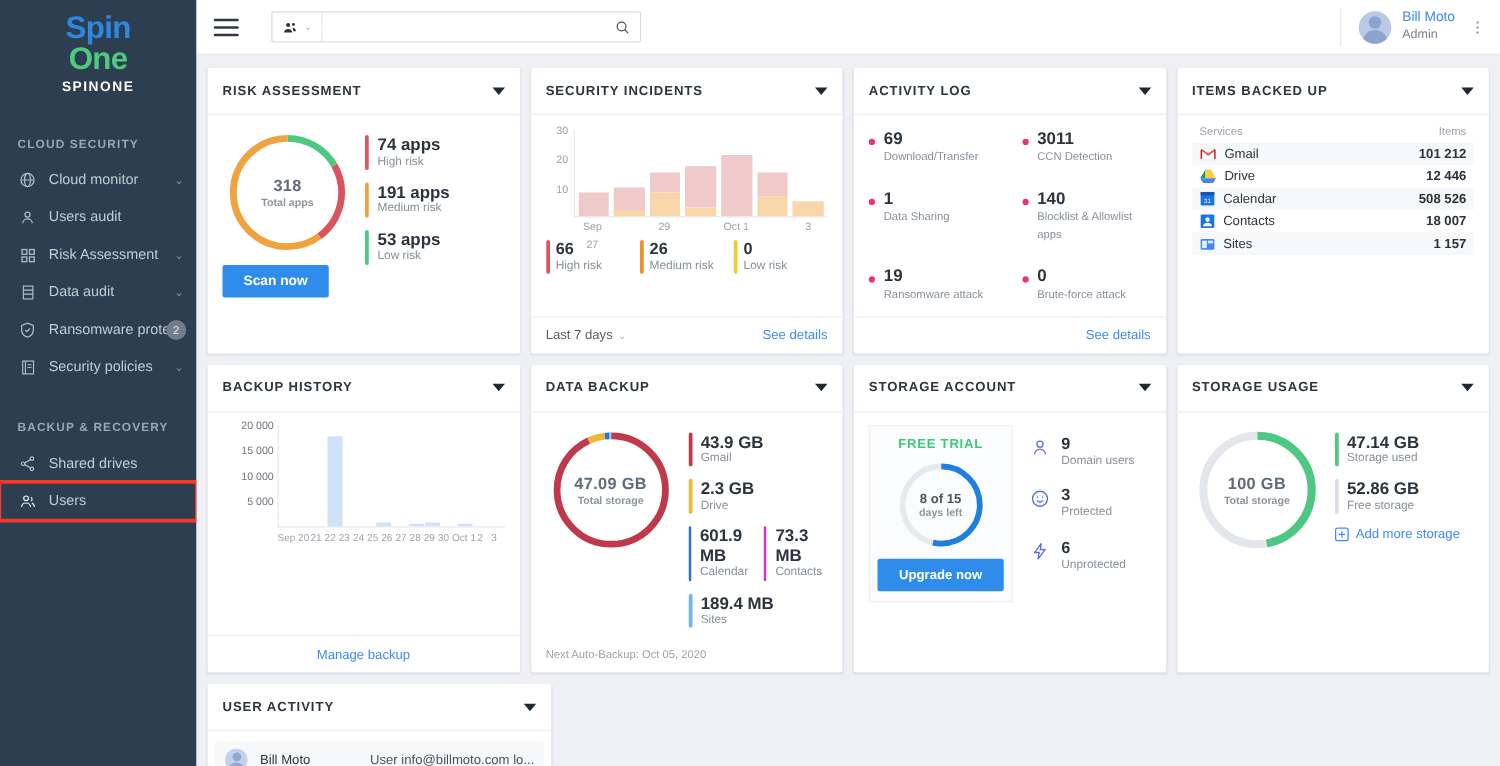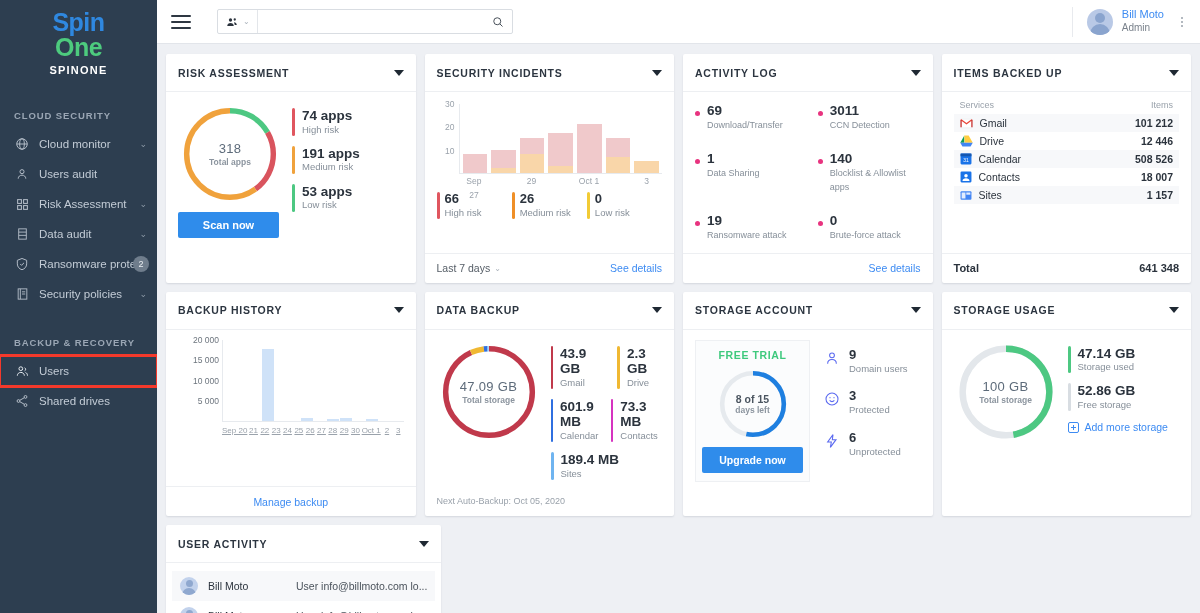--- a/index.html
+++ b/index.html
@@ -82,33 +82,33 @@
   .card-body { flex:1; padding: 10px 12px; }
   .card-foot { height: 30px; border-top: 1px solid #edeff2; display:flex; align-items:center; justify-content: space-between; padding: 0 12px;}
   .link { font-size: 10.5px; color: #3d8bf2; cursor:pointer;}
   .muted { font-size: 10.5px; color: #555d66; display:flex; align-items:center; gap:4px; cursor:pointer;}
   .muted .chev { font-size:8px; color:#aab2bb;}
 
   
   .split { display:flex; align-items:flex-start; }
   .donut-wrap { position:relative; width: 104px; height: 104px;}
   .donut-center { position:absolute; inset:0; display:flex; flex-direction:column; align-items:center; justify-content:center;}
-  .dc-1 { font-size: 13px; font-weight: 400; color: #5d6b7a; letter-spacing:.3px;text-align:right;}
+  .dc-1 { font-size: 13px; font-weight: 700; color: #5d6b7a; letter-spacing:.3px;text-align:right;}
   .dc-2 { font-size: 8.5px; font-weight:700; color: #8c959f; margin-top:1px;}
 
   .legend-col { flex:1; padding-left: 10px; padding-top: 6px;}
   .leg { display:flex; gap: 7px; margin-bottom: 10px;}
   .leg-bar { width: 3px; border-radius:2px; min-height: 26px;}
   .leg-v { font-size: 13.5px; font-weight: 700; color: #2b333d; line-height: 1.15;}
   .leg-l { font-size: 9.5px; color: #868f99; line-height:1.3;}
 
   
   .scan-btn {
     margin-top: 6px; background: #2f8ceb; color: #fff; border: none;
-    font-size: 11px; font-weight: 600; padding: 7px 0; width: 101px;
+    font-size: 11px; font-weight: 600; padding: 7px 0; width: 85px;
     border-radius: 2px; cursor: pointer; font-family:"Liberation Sans",sans-serif;
   }
 
   
   .si-chart { position: relative; height: 84px; margin: 2px 0 2px 0;}
   .si-yaxis { position:absolute; left:0; top:0; bottom:14px; width: 22px; }
   .si-yt { position:absolute; right: 4px; font-size: 8.5px; color: #9aa2ab; transform: translateY(-50%);}
   .si-plot { position:absolute; left: 22px; right:0; top:0; bottom: 14px; border-left: 1px solid #e7eaee; border-bottom: 1px solid #e7eaee; display:flex; align-items:flex-end; gap: 4px; padding: 0 3px;}
   .si-bar { flex:1; display:flex; flex-direction:column; justify-content:flex-end;}
   .si-hi { background: #f0c9cb; }
@@ -135,21 +135,21 @@
   .ibu-val { font-weight: 700; font-size: 10.5px;}
   .ibu-total { display:flex; justify-content: space-between; font-size: 11px; font-weight:700; color:#2b333d; width:100%;}
 
   
   .bh-chart { position:relative; height: 100px;}
   .bh-y { position:absolute; left:0; top:0; bottom: 18px; width: 44px;}
   .bh-yt { position:absolute; right:3px; font-size: 8.5px; color:#6d757e; transform: translateY(-50%);}
   .bh-plot { position:absolute; left:44px; right:0; top:0; bottom: 18px; border-left:1px solid #e7eaee; border-bottom:1px solid #e7eaee; display:flex; align-items:flex-end; gap:1px;}
   .bh-bar { flex:1; background: #cfe2f8;}
   .bh-x { position:absolute; left:44px; right:0; bottom:0; height: 18px; display:flex; gap:1px;}
-  .bh-xl { flex:1; font-size: 8px; color: #9aa2ab; text-align:center; line-height:18px; white-space:nowrap;text-decoration:underline;}
+  .bh-xl { flex:1; font-size: 8px; color: #9aa2ab; text-align:left; line-height:18px; white-space:nowrap;}
 
   
   .trial-box { width: 115px; border:1px solid #eef0f3; background:#fbfcfd; padding: 8px 6px; display:flex; flex-direction:column; align-items:center;}
   .trial-title { font-size: 10.5px; font-weight: 700; letter-spacing: .6px; color: #3ec97d;}
   .trial-donut { position:relative; width: 74px; height: 74px; margin: 6px 0;}
   .td-c { position:absolute; inset:0; display:flex; flex-direction:column; align-items:center; justify-content:center;}
   .td-1 { font-size: 10.5px; font-weight:700; color:#4b5560;}
   .td-2 { font-size: 8.5px; font-weight:700; color:#8c959f;text-align:center;}
   .upgrade-btn { background:#2f8ceb; color:#fff; border:none; font-size: 10.5px; font-weight:600; padding: 7px 0; width: 100%; border-radius:2px; cursor:pointer; font-family:"Liberation Sans",sans-serif;}
   .acc-stats { flex:1; padding-left: 14px; padding-top: 8px;}
@@ -254,42 +254,42 @@
           <path d="M8 2.5v19"></path>
           <path d="M11 8h6M11 12h6"></path>
         </svg>
       </span>
     <span class="nav-label">Security policies</span>
     <span class="nav-chev">⌄</span>
   </div>
 
   <div class="nav-section">BACKUP &amp; RECOVERY</div>
 
+  <div class="nav-item">
+    <span class="nav-ico">
+        <svg width="14" height="14" viewBox="0 0 24 24" fill="none" stroke="#b3bcc7" stroke-width="1.7">
+          <circle cx="18" cy="5" r="2.4"></circle>
+          <circle cx="18" cy="19" r="2.4"></circle>
+          <circle cx="6" cy="12" r="2.4"></circle>
+          <path d="M8.2 10.8l7.6-4.3M8.2 13.2l7.6 4.3"></path>
+        </svg>
+      </span>
+    <span class="nav-label">Shared drives</span>
+  </div>
+
   <div class="nav-item highlight">
     <span class="nav-ico">
         <svg width="14" height="14" viewBox="0 0 24 24" fill="none" stroke="#e8edf2" stroke-width="1.7">
           <circle cx="10" cy="8" r="3.2"></circle>
           <path d="M4 20c0-3.4 2.7-5.6 6-5.6s6 2.2 6 5.6"></path>
           <path d="M16.5 6.5a2.8 2.8 0 010 5.2"></path>
           <path d="M18 14.6c2 .7 3.4 2.6 3.4 5.4"></path>
         </svg>
       </span>
     <span class="nav-label">Users</span>
-  </div>
-
-  <div class="nav-item">
-    <span class="nav-ico">
-        <svg width="14" height="14" viewBox="0 0 24 24" fill="none" stroke="#b3bcc7" stroke-width="1.7">
-          <circle cx="18" cy="5" r="2.4"></circle>
-          <circle cx="18" cy="19" r="2.4"></circle>
-          <circle cx="6" cy="12" r="2.4"></circle>
-          <path d="M8.2 10.8l7.6-4.3M8.2 13.2l7.6 4.3"></path>
-        </svg>
-      </span>
-    <span class="nav-label">Shared drives</span>
   </div>
 </div>
 
 <div class="main">
 
   <div class="topbar">
     <div class="burger">
         <span></span>
         <span></span>
         <span></span>
@@ -581,26 +581,20 @@
               <span class="ibu-left">
                   <svg width="12" height="11" viewBox="0 0 22 20">
                     <rect x="1" y="2" width="20" height="16" rx="2" fill="#4285f4"></rect>
                     <rect x="3" y="4.5" width="7" height="11" fill="#fff" opacity=".85"></rect>
                     <rect x="11.5" y="4.5" width="7.5" height="4" fill="#fff" opacity=".85"></rect>
                   </svg>
                 <span>Sites</span>
                 </span>
               <span class="ibu-val">1 157</span>
             </div>
-          </div>
-        </div>
-        <div class="card-foot">
-          <div class="ibu-total">
-            <span>Total</span>
-            <span>641 348</span>
           </div>
         </div>
       </div>
     </div>
 
     <div class="grid row2">
 
       <div class="card">
         <div class="card-head">
           <div class="card-title">BACKUP HISTORY</div>
@@ -668,21 +662,21 @@
                   <circle cx="21" cy="21" r="17.5" fill="none" stroke="#2f6fe0" stroke-width="2.2" stroke-dasharray="1.4 108.6" stroke-dashoffset="-107.7" transform="rotate(-90 21 21)"></circle>
                   <circle cx="21" cy="21" r="17.5" fill="none" stroke="#6fb4f0" stroke-width="2.2" stroke-dasharray="0.5 109.5" stroke-dashoffset="-109.1" transform="rotate(-90 21 21)"></circle>
                 </svg>
                 <div class="donut-center">
                   <div class="dc-1">47.09 GB</div>
                   <div class="dc-2">Total storage</div>
                 </div>
               </div>
             </div>
             <div class="legend-col">
-              <div style="display:flex; gap:16px;">
+              <div style="display:flex; gap:0;flex-direction:column;">
                 <div class="leg">
                   <div class="leg-bar" style="background:#c0394b"></div>
                   <div>
                       <div class="leg-v">43.9 GB</div>
                        <div class="leg-l">Gmail</div>
                     </div>
                 </div>
                 <div class="leg">
                   <div class="leg-bar" style="background:#f0b832"></div>
                   <div>

